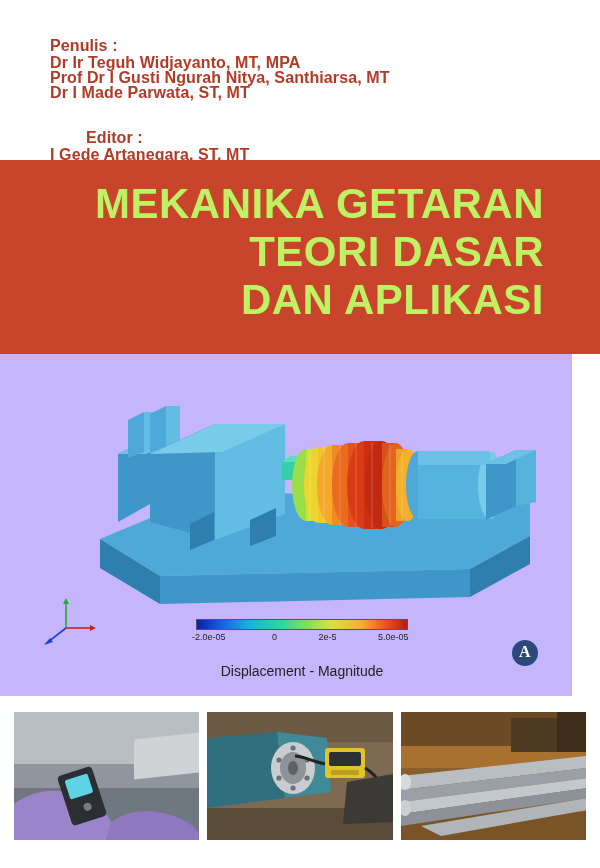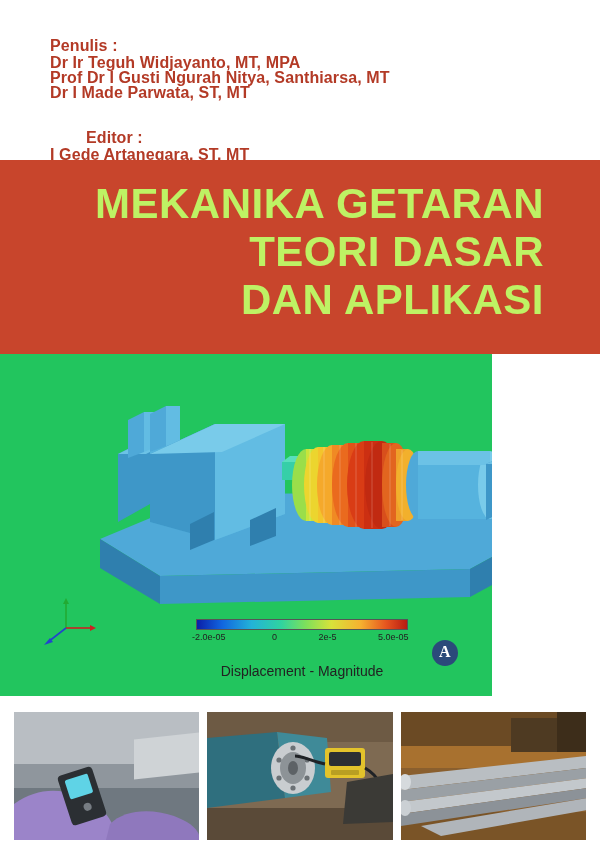--- a/index.html
+++ b/index.html
@@ -97,23 +97,23 @@
   }
   .title-band .tline.l1 { margin-top: 20px; }
   .title-band .tline.l2 { margin-top: 0; }
   .title-band .tline.l3 { margin-top: 0; }
 
   
   .sim-area {
     position: absolute;
     left: 0;
     top: 354px;
-    width: 492px;
+    width: 572px;
     height: 342px;
-    background: #22c55e;
+    background: #c4b5fd;
     overflow: hidden;
   }
   .sim-svg {
     position: absolute;
     left: 0;
     top: 0;
   }
 
   
   .legend {

